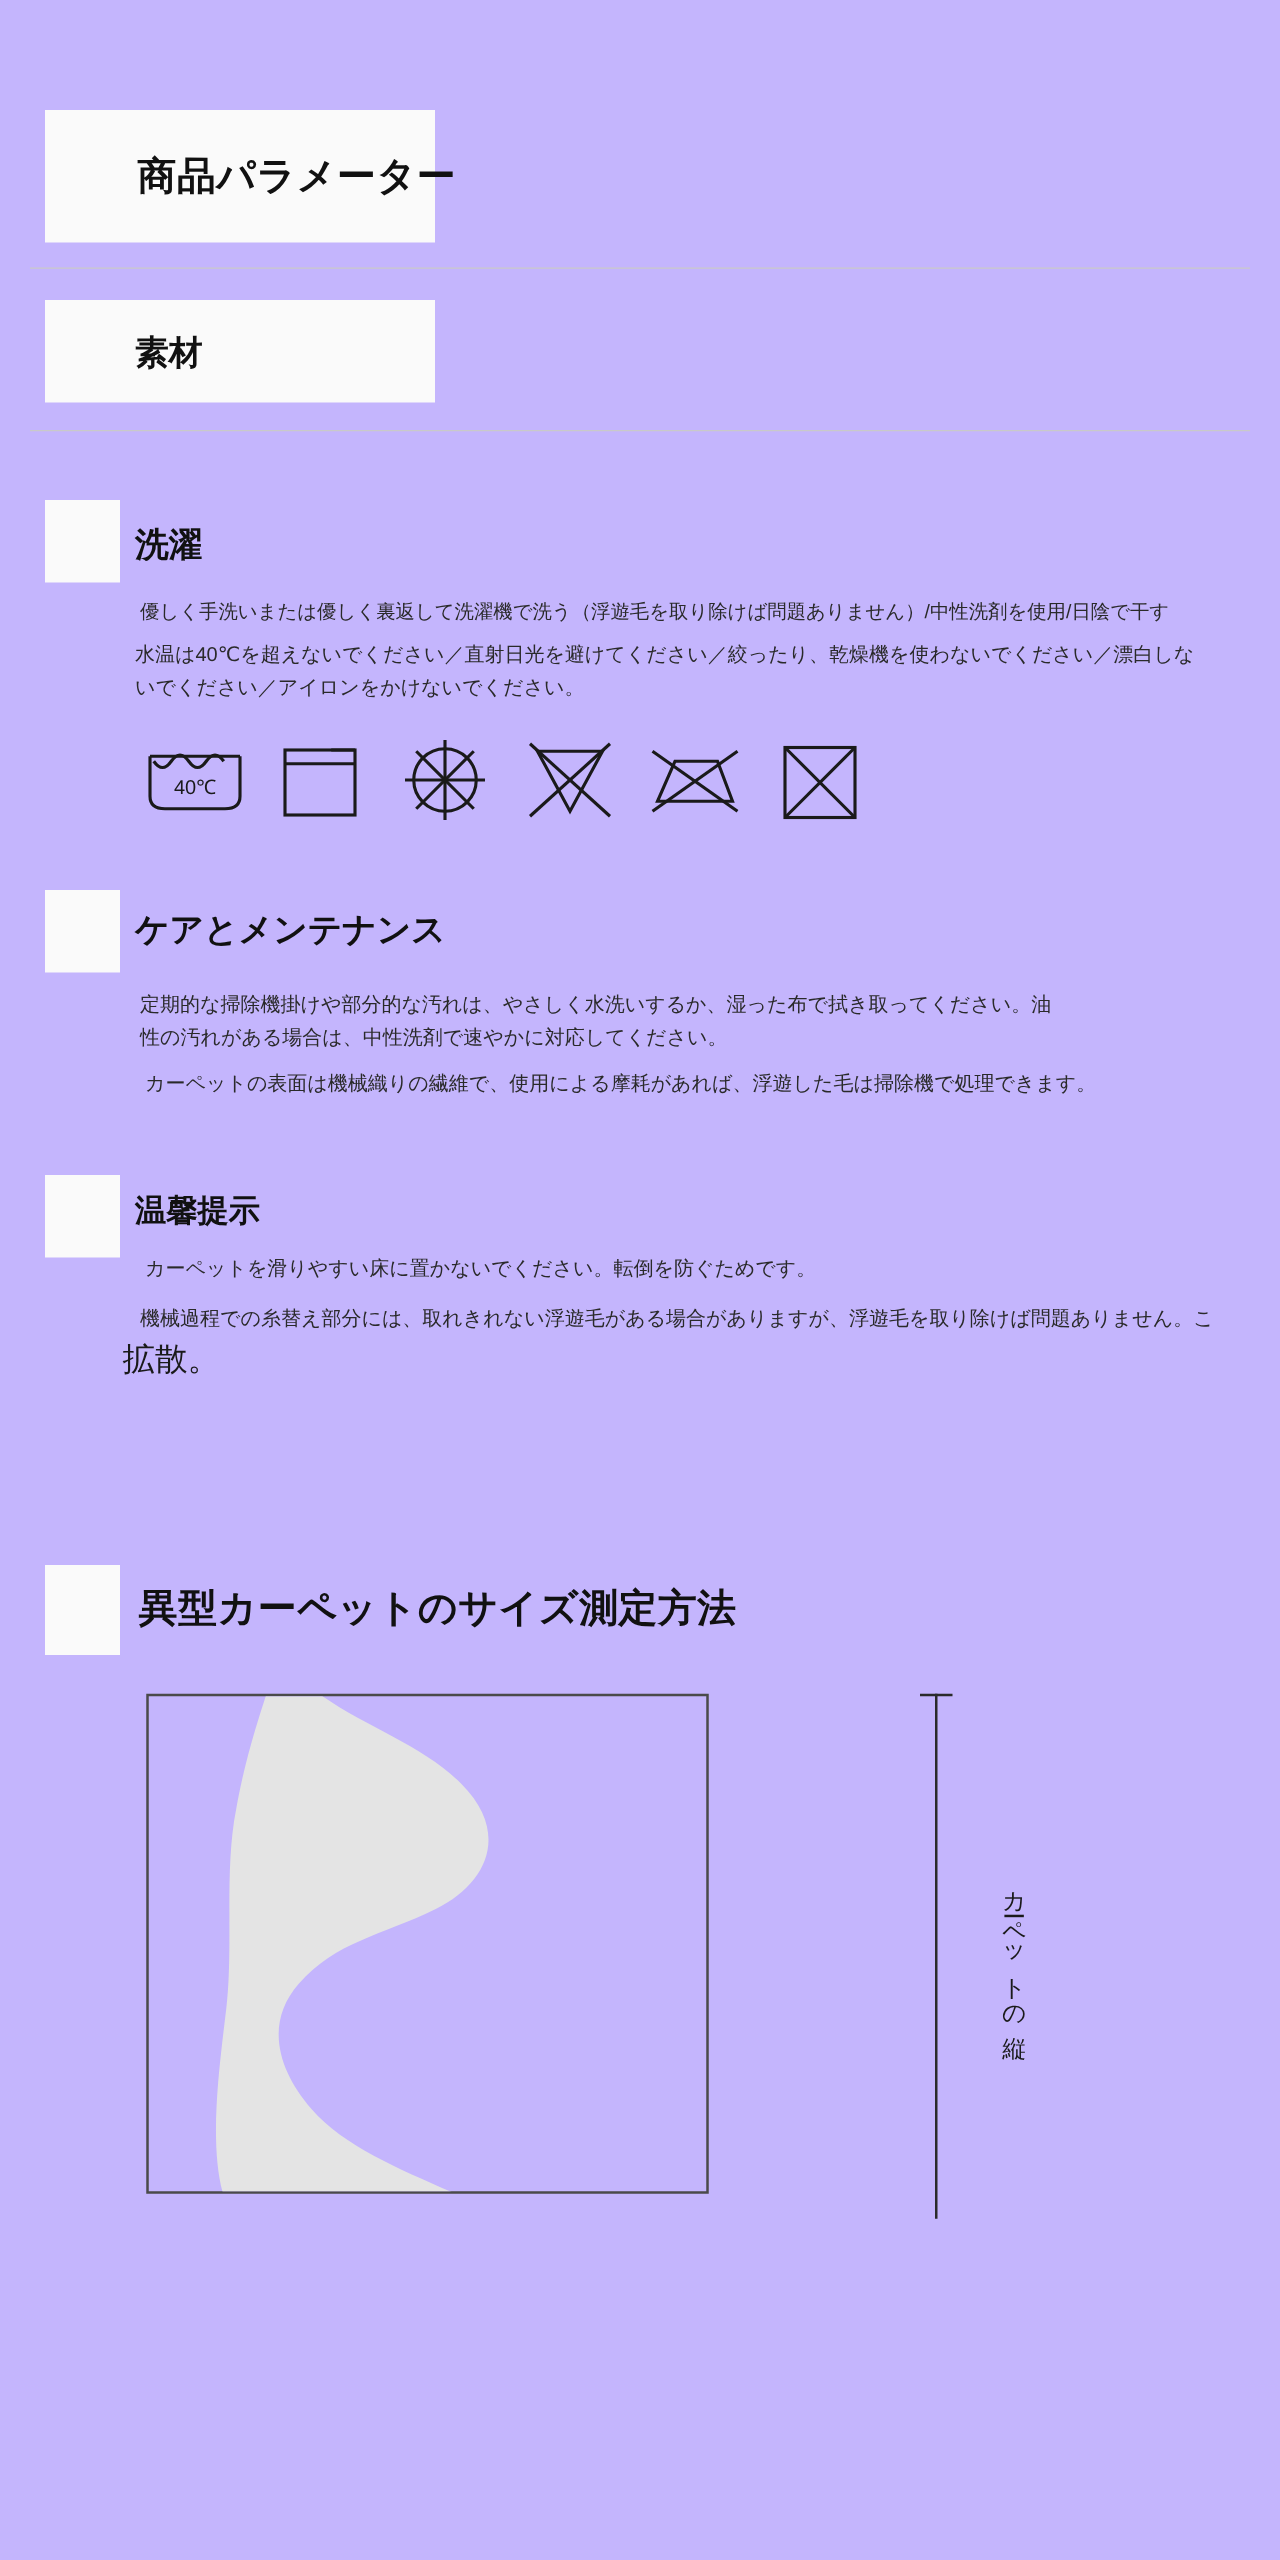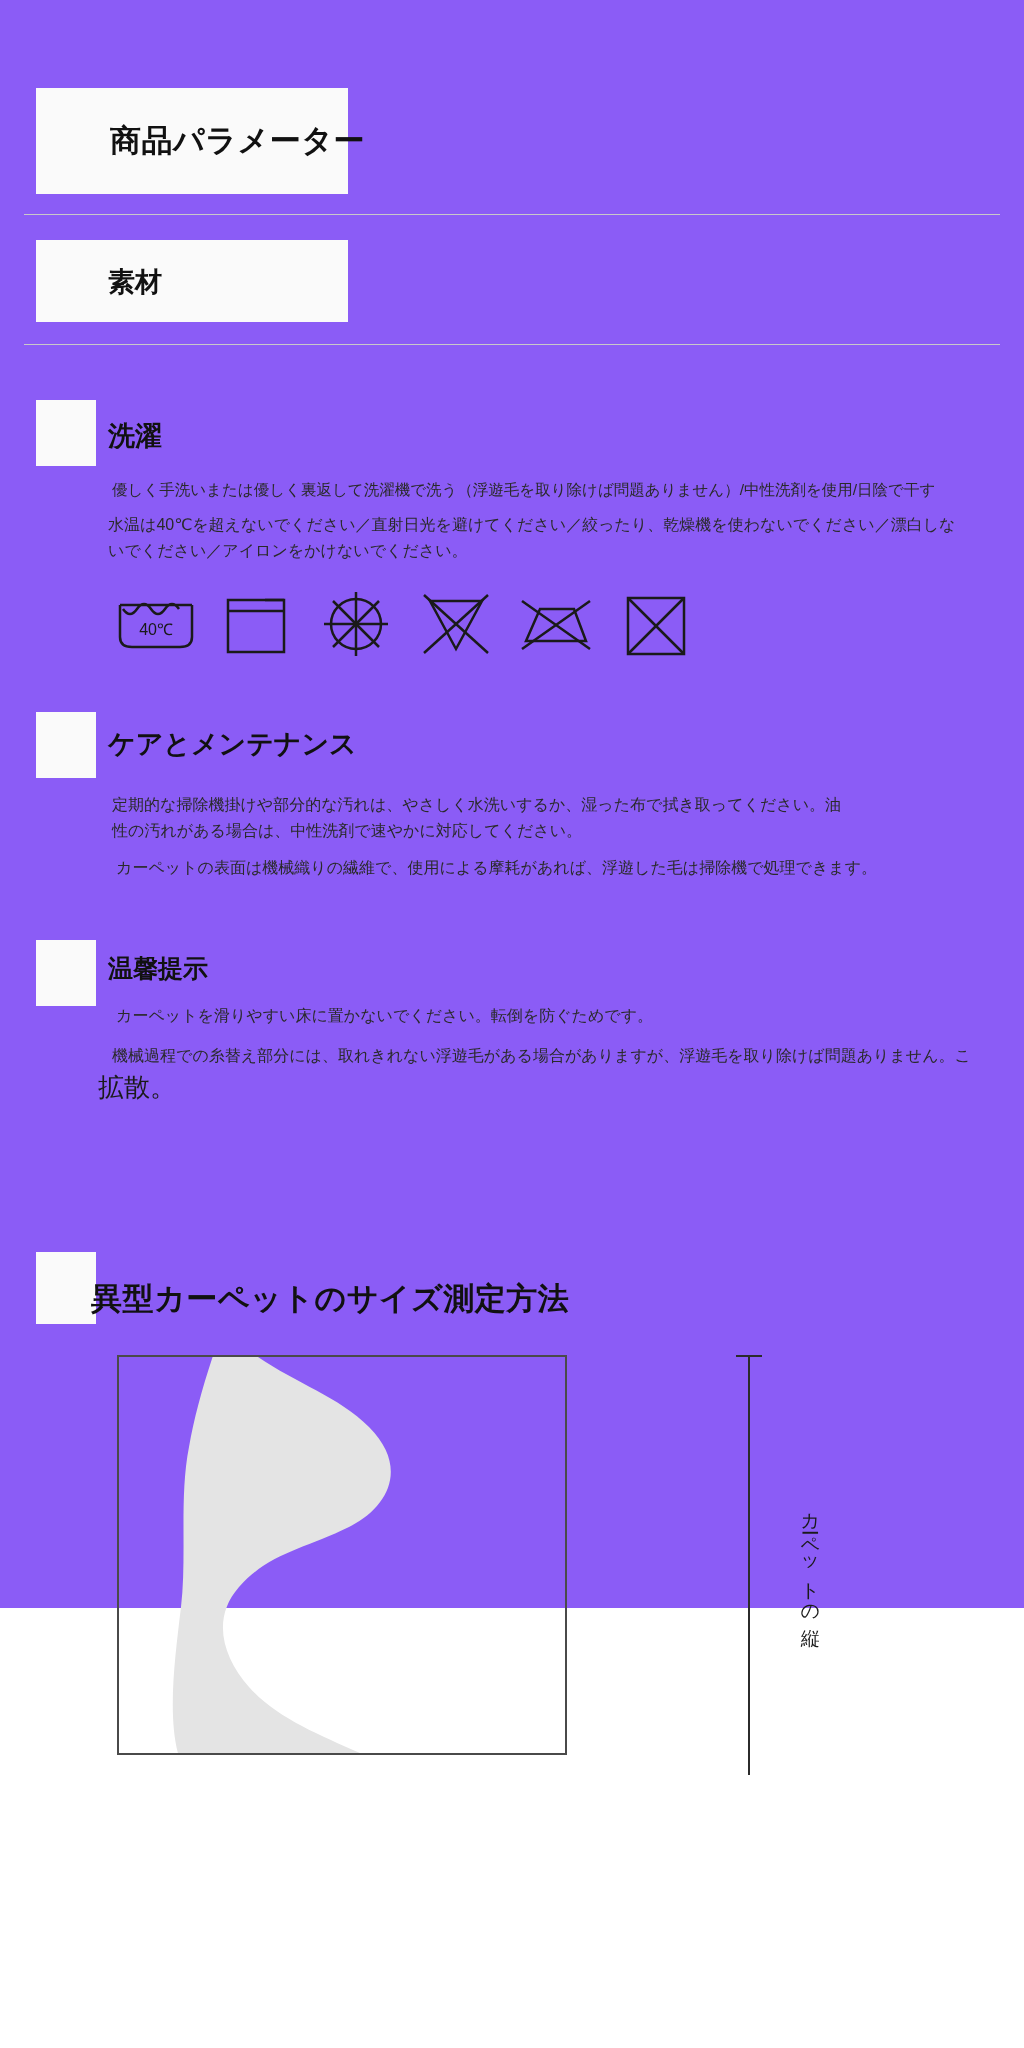--- a/index.html
+++ b/index.html
@@ -11,22 +11,22 @@
     width: 1024px;
     height: 2048px;
     position: relative;
     font-family: "Liberation Sans", "DejaVu Sans", sans-serif;
     color: #1a1a1a;
     overflow: hidden;
   }
   .page {
     position: relative;
     width: 1024px;
-    height: 1608px;
-    background: #8b5cf6;
+    height: 2048px;
+    background: #c4b5fd;
   }
 
   
   .h1 {
     font-size: 31px;
     font-weight: bold;
     letter-spacing: 0.5px;
     color: #111;
   }
   .h2 {
@@ -181,23 +181,22 @@
     top: 1118px;
     width: 740px;
     font-size: 16px;
     line-height: 1.62;
     color: #2a2a2a;
   }
 
   
   #measure-title {
     position: absolute;
-    left: 91px;
+    left: 111px;
     top: 1266px;
-    margin-top: 12px;
   }
   #measure-box {
     position: absolute;
     left: 117px;
     top: 1355px;
     width: 450px;
     height: 400px;
     border: 2px solid #4a4a4a;
     box-sizing: border-box;
     overflow: hidden;

